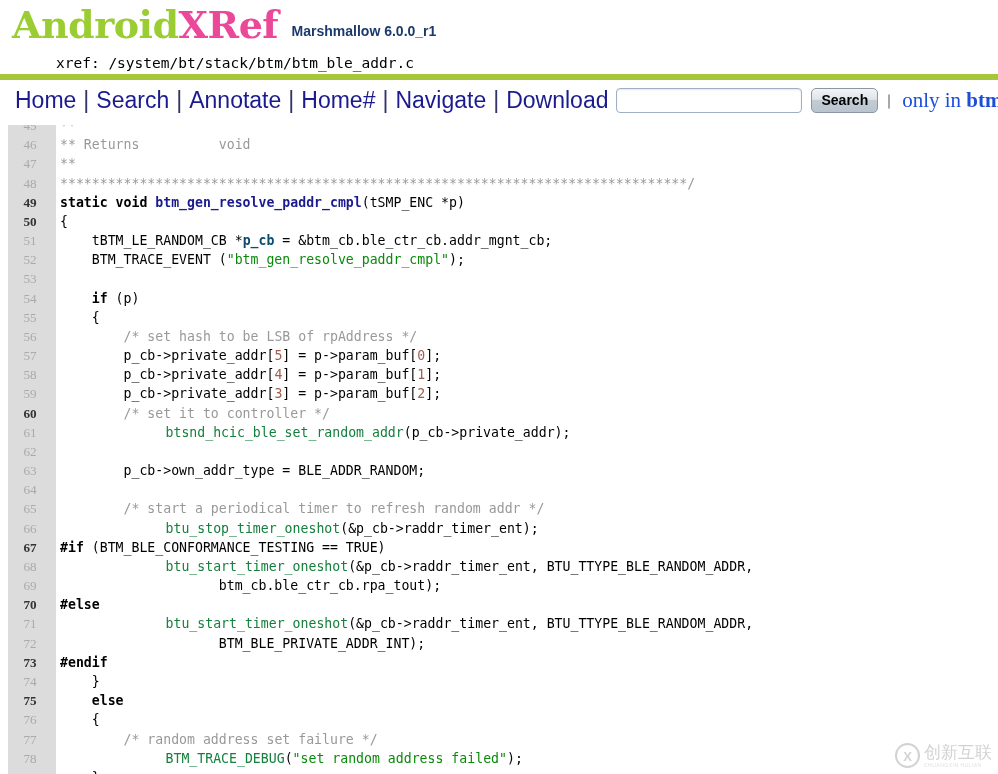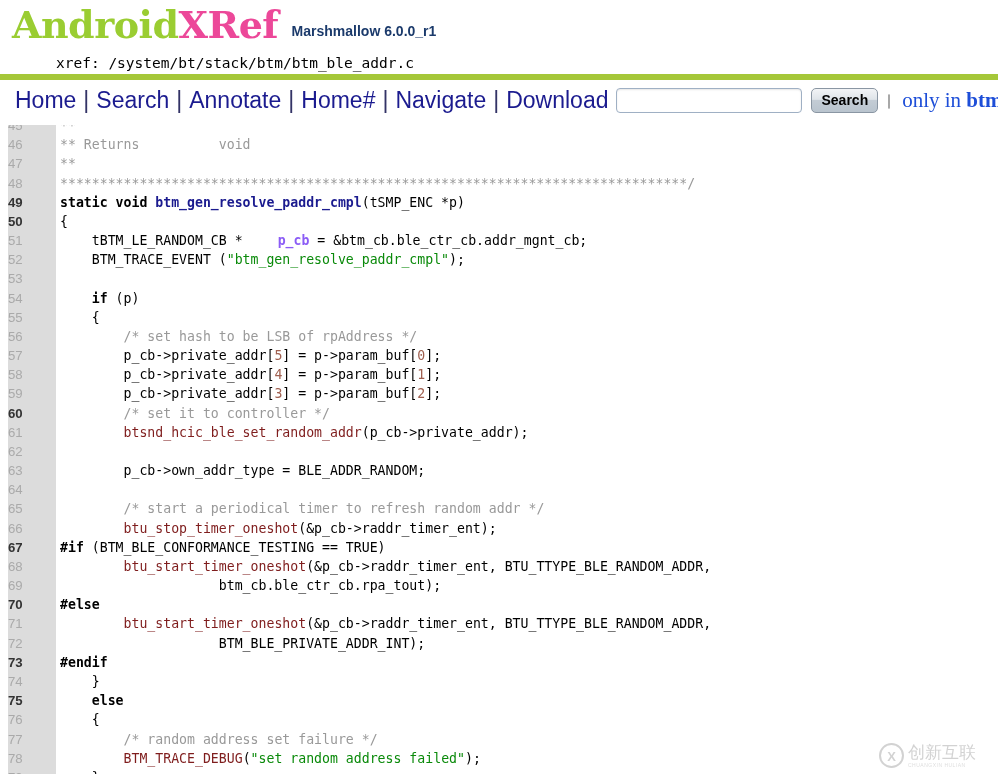--- a/index.html
+++ b/index.html
@@ -173,47 +173,47 @@
     margin-top: -9px;
   }
   .code-line {
     height: 19.18px;
     white-space: pre;
   }
   .lineno {
     display: inline-block;
     width: 48px;
     margin-left: 8px;
-    text-align: left;
+    text-align: center;
     padding-right: 4px;
     box-sizing: border-box;
     color: #aaaaaa;
-    font-family: Liberation Sans, sans-serif;
+    font-family: Liberation Serif, serif;
     font-size: 13.2px;
     -webkit-user-select: none;
     user-select: none;
   }
   .lineno.hl { color: #333333; font-weight: bold; }
   .codetext { padding-left: 4px; }
 
   
   .t-plain { color: #000000; }
   .t-cmt   { color: #999999; }
   .t-str   { color: #0a8a0a; }
   .t-kw    { color: #000000; font-weight: bold; }
   .t-fn    { color: #1b1b8f; font-weight: bold; }
-  .t-id    { color: #7f1d1d; }
+  .t-id    { color: #15803d; margin-left: 42px; }
   .t-num   { color: #a06050; }
-  .t-var   { color: #8b5cf6; font-weight: bold; margin-left: 35px; }
+  .t-var   { color: #0c4a6e; font-weight: bold; }
   .t-pp    { color: #000000; font-weight: bold; text-align: center; }
 
   
   #watermark {
     position: absolute;
-    right: 22px;
+    right: 6px;
     bottom: 6px;
     display: flex;
     align-items: center;
     opacity: 0.45;
     pointer-events: none;
   }
   #watermark .wm-circle {
     width: 21px; height: 21px;
     border: 2px solid #9d9d9d;
     border-radius: 50%;

